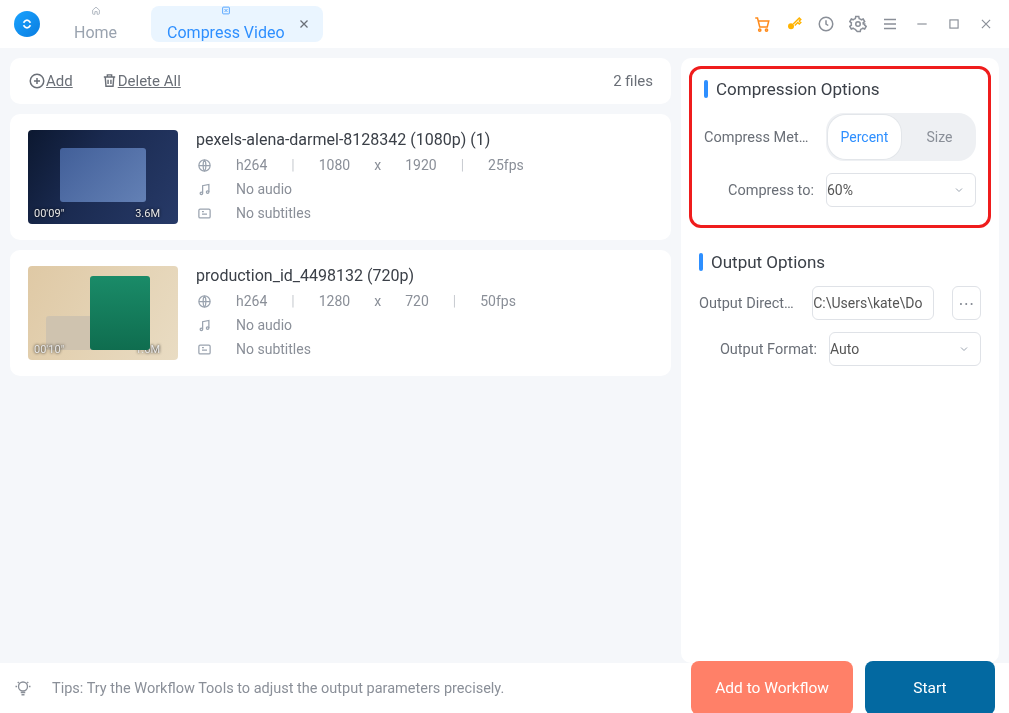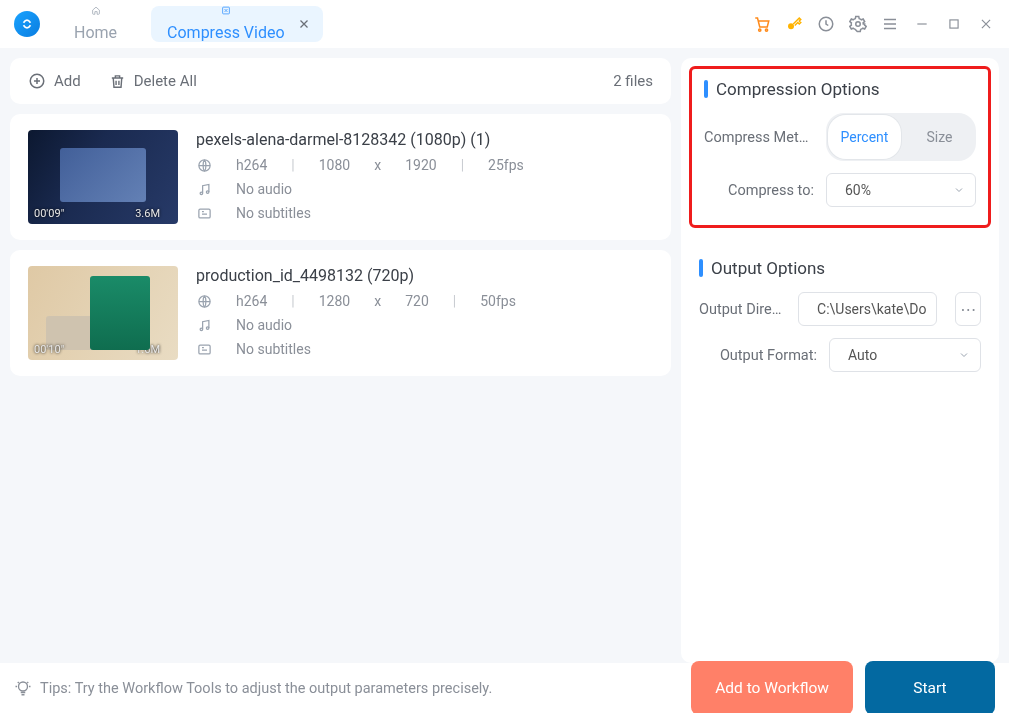--- a/index.html
+++ b/index.html
@@ -19,21 +19,21 @@
   .wi.cart { color:#ff8a1a; }
   .wi.key  { color:#ffb300; }
 
   
   .main { display:flex; height:615px; background:#f5f7fa; }
   .left-col { flex:1; padding:10px 10px 0 10px; display:flex; flex-direction:column; gap:10px; }
   .right-col { width:328px; padding:10px 10px 0 0; }
 
   
   .toolbar { background:#fff; border-radius:10px; height:46px; display:flex; align-items:center; padding:0 18px; color:#6a6f77; font-size:15px; }
-  .tb-btn { display:flex; align-items:flex-end; gap:8px; cursor:pointer; }
+  .tb-btn { display:flex; align-items:flex-start; gap:0; cursor:pointer;text-decoration:underline; }
   .tb-btn + .tb-btn { margin-left:28px; }
   .toolbar .spacer { flex:1; }
   .file-count { color:#6a6f77; }
 
   
   .file { background:#fff; border-radius:10px; padding:16px 18px; display:flex; gap:18px; }
   .thumb { width:150px; height:94px; border-radius:4px; position:relative; overflow:hidden; background:#222; }
   .thumb .dur,.thumb .size { position:absolute; bottom:4px; font-size:11px; color:#e8e8e8; text-shadow:0 0 3px #000; }
   .thumb .dur { left:6px; }
   .thumb .size { right:18px;margin-top:20px; }
@@ -43,36 +43,36 @@
   .thumb.two::after{content:"";position:absolute;right:28px;top:10px;width:60px;height:74px;background:linear-gradient(180deg,#1a8b68,#0f6d4f);border-radius:3px;}
   .thumb.two::before{content:"";position:absolute;left:18px;bottom:10px;width:58px;height:34px;background:#cfc3af;border-radius:3px;}
   .meta { flex:1; display:flex; flex-direction:column; gap:8px; }
   .filename { font-size:16px; color:#3b4048; }
   .row { display:flex; align-items:center; gap:24px; color:#8a8f98; font-size:14px; }
   .row .sep { color:#c9ccd1; }
   .row .ic { width:16px; height:16px; display:inline-flex; align-items:center; justify-content:center; color:#9aa3af; }
 
   
   .panel { background:#fff; border-radius:10px; padding:14px 18px 22px; height:100%; }
-  .highlight-box { border:3px solid #ef1c1c; border-radius:6px; padding:10px 12px 18px; margin:-6px -10px 30px -10px; }
+  .highlight-box { border:3px solid #ef1c1c; border-radius:12px; padding:10px 12px 18px; margin:-6px -10px 24px -10px; }
   .sec-title { display:flex; align-items:center; gap:8px; font-size:17px; color:#3b4048; margin-bottom:14px; }
   .sec-title::before { content:""; width:4px; height:18px; background:#2e8fff; border-radius:2px; display:inline-block; }
   .opt-row { display:flex; align-items:center; gap:12px; margin-bottom:12px; }
   .opt-label { width:110px; font-size:14.5px; color:#6a6f77; text-align:right; white-space:nowrap; overflow:hidden; text-overflow:ellipsis; }
   .pill { display:flex; background:#eef0f3; border-radius:18px; overflow:hidden; height:48px; flex:1; }
   .pill .seg { flex:1; display:flex; align-items:center; justify-content:center; font-size:14px; color:#8a8f98; cursor:pointer; }
   .pill .seg.active { background:#fff; color:#2e8fff; border-radius:18px; margin:2px; box-shadow:0 0 0 1px #e3e6ea; }
-  .select { flex:1; height:34px; border:1px solid #dfe2e7; border-radius:6px; display:flex; align-items:center; padding:0 18px; font-size:14px; color:#555; position:relative; background:#fff; cursor:pointer; }
+  .select { flex:1; height:34px; border:1px solid #dfe2e7; border-radius:6px; display:flex; align-items:center; padding:0 0; font-size:14px; color:#555; position:relative; background:#fff; cursor:pointer; }
   .select .chev { position:absolute; right:10px; top:50%; transform:translateY(-50%); color:#9aa3af; }
   .select.path { padding-right:10px;justify-content:center; }
   .dots-btn { width:34px; height:34px; border:1px solid #dfe2e7; border-radius:6px; display:flex; align-items:center; justify-content:center; color:#8a8f98; cursor:pointer; background:#fff; margin-left:6px; }
 
   
   .footer { height:50px; display:flex; align-items:center; padding:0 14px; gap:12px; background:#fff; }
-  .tips { display:flex; align-items:center; gap:8px; color:#8a8f98; font-size:14.5px; }
+  .tips { display:flex; align-items:center; gap:20px; color:#8a8f98; font-size:14.5px; }
   .footer .spacer { flex:1; }
   .btn { height:54px; border-radius:8px; padding:0 24px; font-size:15.5px; display:flex; align-items:center; cursor:pointer; border:none; }
   .btn.workflow { background:#ff8068; color:#fff; }
   .btn.start { background:#0369a1; color:#fff; min-width:130px; justify-content:center; }
 
   svg { display:block; }
 </style>
 </head>
 <body>
 

